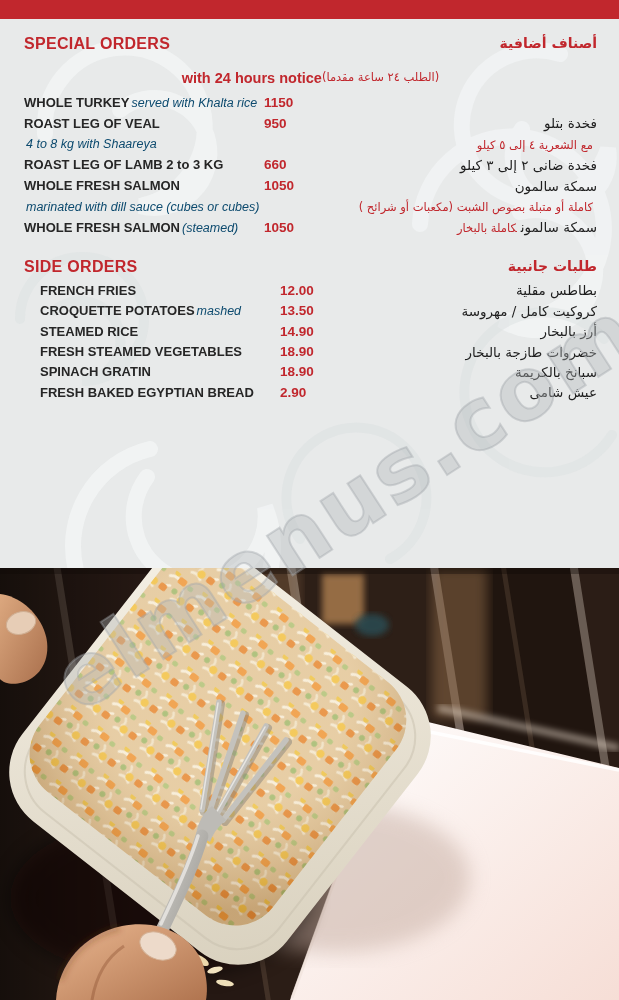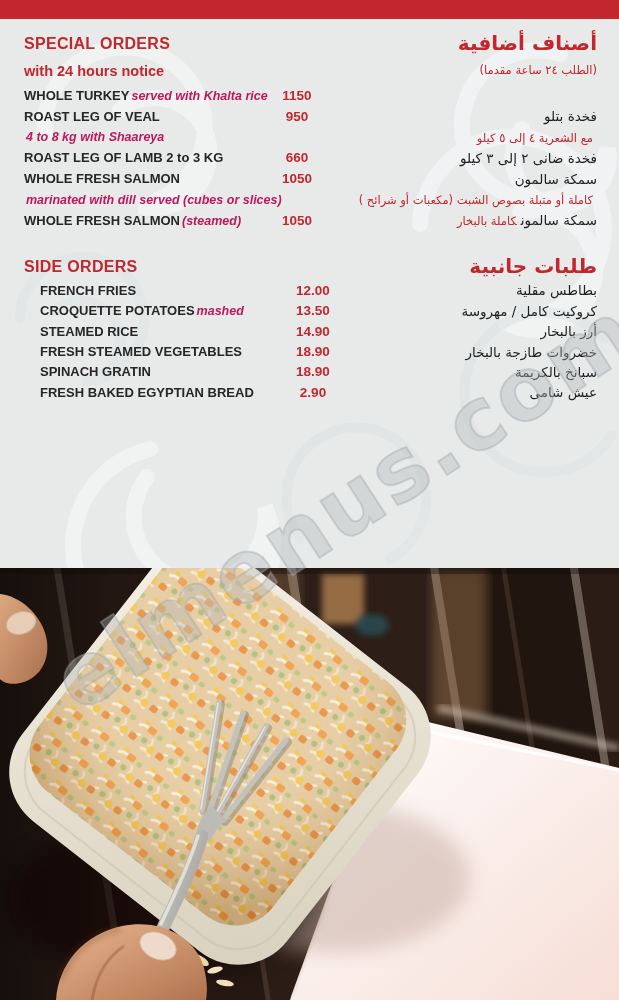--- a/index.html
+++ b/index.html
@@ -6,32 +6,32 @@
   .page{position:relative;width:619px;height:1000px;overflow:hidden;background:#e8eaea;
         font-family:"Liberation Sans",sans-serif;}
   .top-bar{position:absolute;top:0;left:0;width:619px;height:19px;background:#c1272d;}
   .menu-area{position:absolute;top:19px;left:0;width:619px;height:549px;}
   .swirls{position:absolute;top:0;left:0;}
   .sec{position:absolute;left:24px;right:22px;}
   .sec1{top:14px;}
   .sec2{top:237px;}
   .head{display:flex;justify-content:space-between;align-items:flex-end;height:20px;}
   .t-en{color:#c1272d;font-weight:bold;font-size:16px;letter-spacing:.3px;}
-  .t-ar{color:#c1272d;font-weight:bold;font-size:20px;line-height:20px;direction:rtl;
+  .t-ar{color:#c1272d;font-weight:bold;font-size:14px;line-height:20px;direction:rtl;
         font-family:"DejaVu Sans",sans-serif;}
-  .subhead{display:flex;justify-content:space-between;align-items:flex-start;height:18px;margin-top:10px;}
+  .subhead{display:flex;justify-content:center;align-items:flex-start;height:18px;margin-top:17px;}
   .s-en{color:#c1272d;font-weight:bold;font-size:14.5px;}
   .s-ar{color:#c1272d;font-size:11.5px;direction:rtl;font-family:"DejaVu Sans",sans-serif;}
   .rows{margin-top:4px;}
   .rows1 .row{height:20.8px;}
   .rows2 .row{height:20.45px;margin-left:16px;}
   .row{display:flex;align-items:center;}
   .en{width:240px;white-space:nowrap;overflow:visible;font-size:13px;font-weight:bold;color:#262626;}
-  .en .nt{font-weight:bold;font-style:italic;font-size:12.5px;color:#be185d;margin-left:2px;}
-  .price{width:66px;text-align:center;font-weight:bold;font-size:13.5px;color:#c1272d;white-space:nowrap;}
+  .en .nt{font-weight:normal;font-style:italic;font-size:12.5px;color:#0c4a6e;margin-left:2px;}
+  .price{width:66px;text-align:left;font-weight:bold;font-size:13.5px;color:#c1272d;white-space:nowrap;}
   .ar{flex:1;text-align:right;direction:rtl;font-family:"DejaVu Sans",sans-serif;
       font-size:13.5px;color:#1e1e1e;white-space:nowrap;}
   .ar .arr{color:#c1272d;font-size:11.5px;margin-right:4px;}
   .photo{position:absolute;top:568px;left:0;width:619px;height:432px;background:#2b1d16;}
   .photo svg{display:block;}
   .watermark{position:absolute;left:10px;top:462px;width:650px;text-align:center;
      transform:rotate(-33deg);font-size:86px;font-weight:bold;letter-spacing:3px;
      font-family:"DejaVu Sans",sans-serif;white-space:nowrap;
      color:rgba(175,181,185,.38);-webkit-text-stroke:2px rgba(160,166,170,.40);
      z-index:40;pointer-events:none;}
@@ -85,21 +85,21 @@
           <div class="en"><span class="nm">ROAST LEG OF LAMB 2 to 3 KG</span><span class="nt"></span></div>
           <div class="price">660</div>
           <div class="ar"><span class="arb">فخدة ضانى ٢ إلى ٣ كيلو</span><span class="arr"></span></div>
         </div>
         <div class="row">
           <div class="en"><span class="nm">WHOLE FRESH SALMON</span><span class="nt"></span></div>
           <div class="price">1050</div>
           <div class="ar"><span class="arb">سمكة سالمون</span><span class="arr"></span></div>
         </div>
         <div class="row">
-          <div class="en"><span class="nm"></span><span class="nt">marinated with dill served (cubes or slices)</span></div>
+          <div class="en"><span class="nm"></span><span class="nt">marinated with dill sauce (cubes or cubes)</span></div>
           <div class="price"></div>
           <div class="ar"><span class="arb"></span><span class="arr">كاملة أو متبلة بصوص الشبت (مكعبات أو شرائح )</span></div>
         </div>
         <div class="row">
           <div class="en"><span class="nm">WHOLE FRESH SALMON</span><span class="nt">(steamed)</span></div>
           <div class="price">1050</div>
           <div class="ar"><span class="arb">سمكة سالمون</span><span class="arr">كاملة بالبخار</span></div>
         </div>
       </div>
     </section>

